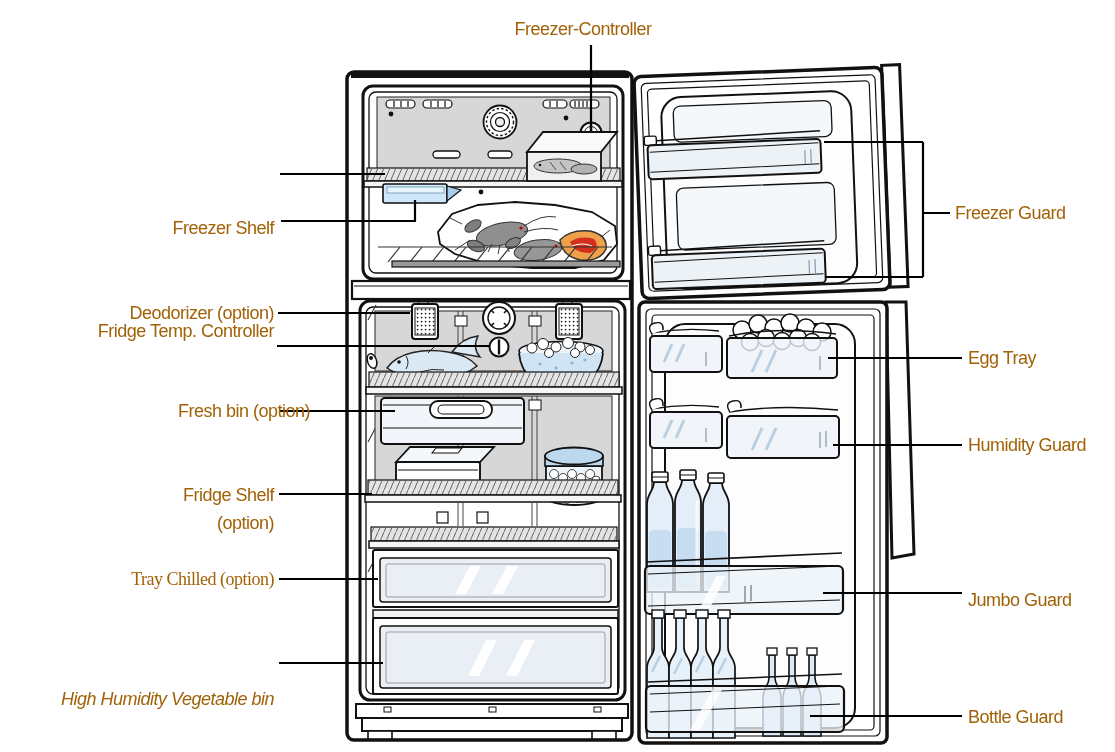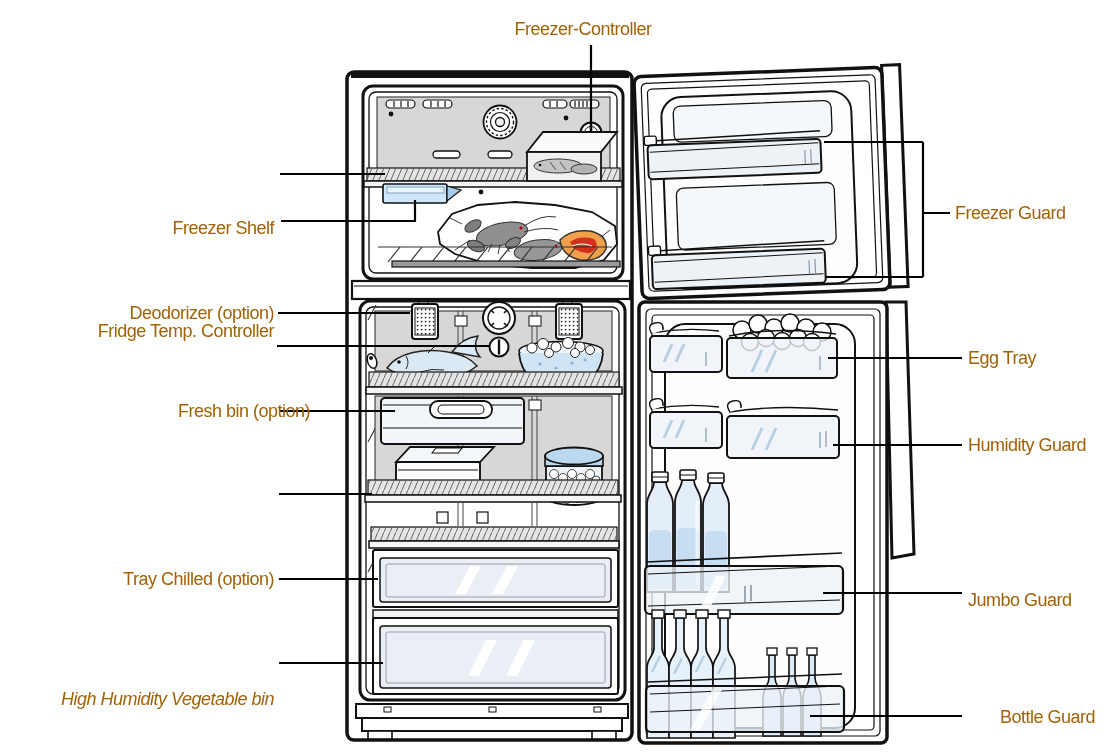--- a/index.html
+++ b/index.html
@@ -481,21 +481,25 @@
     <path d="M810,716 L962,716"></path>
   </g>
 </svg>
 
   <div class="lbl" style="left:583px;top:16px;transform:translateX(-50%);">Freezer-Controller</div>
 
   <div class="lbl rt" style="right:841px;top:171px;margin-top:44px;">Freezer Shelf</div>
   <div class="lbl rt" style="right:841px;top:300px;text-align:center;">Deodorizer (option)</div>
   <div class="lbl rt" style="right:841px;top:318px;text-align:right;">Fridge Temp. Controller</div>
   <div class="lbl rt" style="right:805px;top:398px;">Fresh bin (option)</div>
-  <div class="lbl rt" style="right:841px;top:566px;">Tray Chilled (option)</div>
+  <div class="lbl rt multi" style="right:841px;top:481px;">
+    <div>Fridge Shelf</div>
+    <div>(option)</div>
+  </div>
+  <div class="lbl rt" style="right:841px;top:566px;font-family:Liberation Serif, serif;">Tray Chilled (option)</div>
   <div class="lbl rt" style="right:841px;top:686px;font-style:italic;">High Humidity Vegetable bin</div>
 
   <div class="lbl" style="left:955px;top:200px;">Freezer Guard</div>
   <div class="lbl" style="left:968px;top:345px;">Egg Tray</div>
   <div class="lbl" style="left:968px;top:432px;">Humidity Guard</div>
   <div class="lbl" style="left:968px;top:580px;margin-top:7px;">Jumbo Guard</div>
-  <div class="lbl" style="left:968px;top:704px;margin-left:32px;">Bottle Guard</div>
+  <div class="lbl" style="left:968px;top:704px;">Bottle Guard</div>
 </div>
 
 </body></html>

